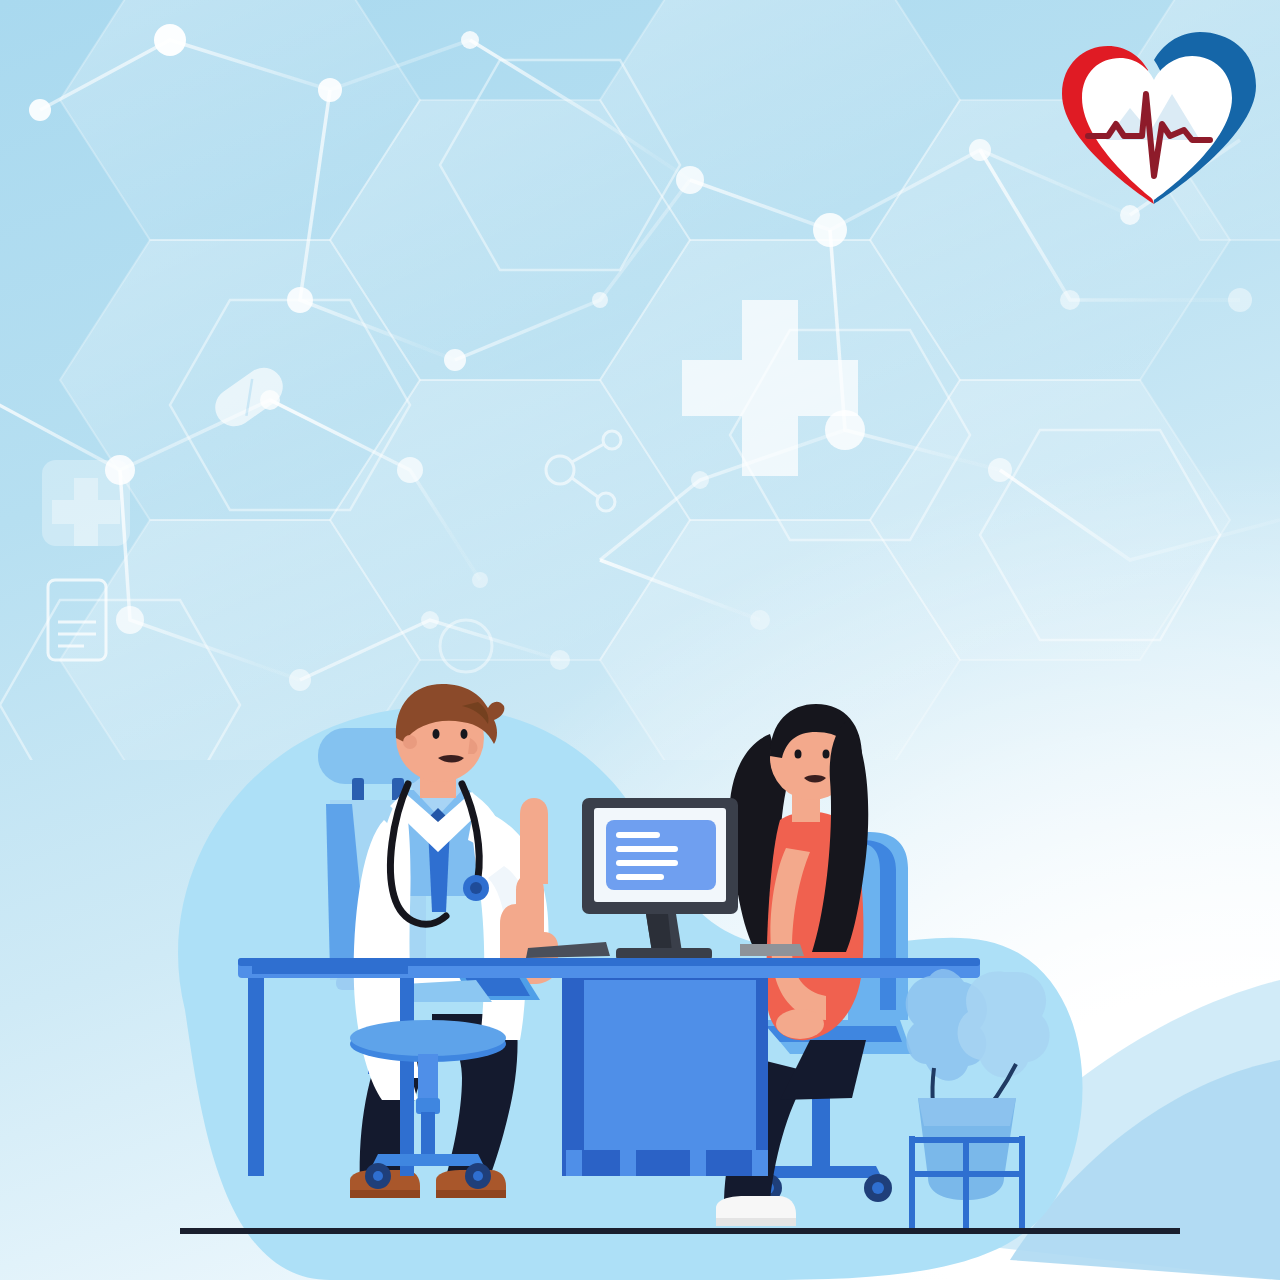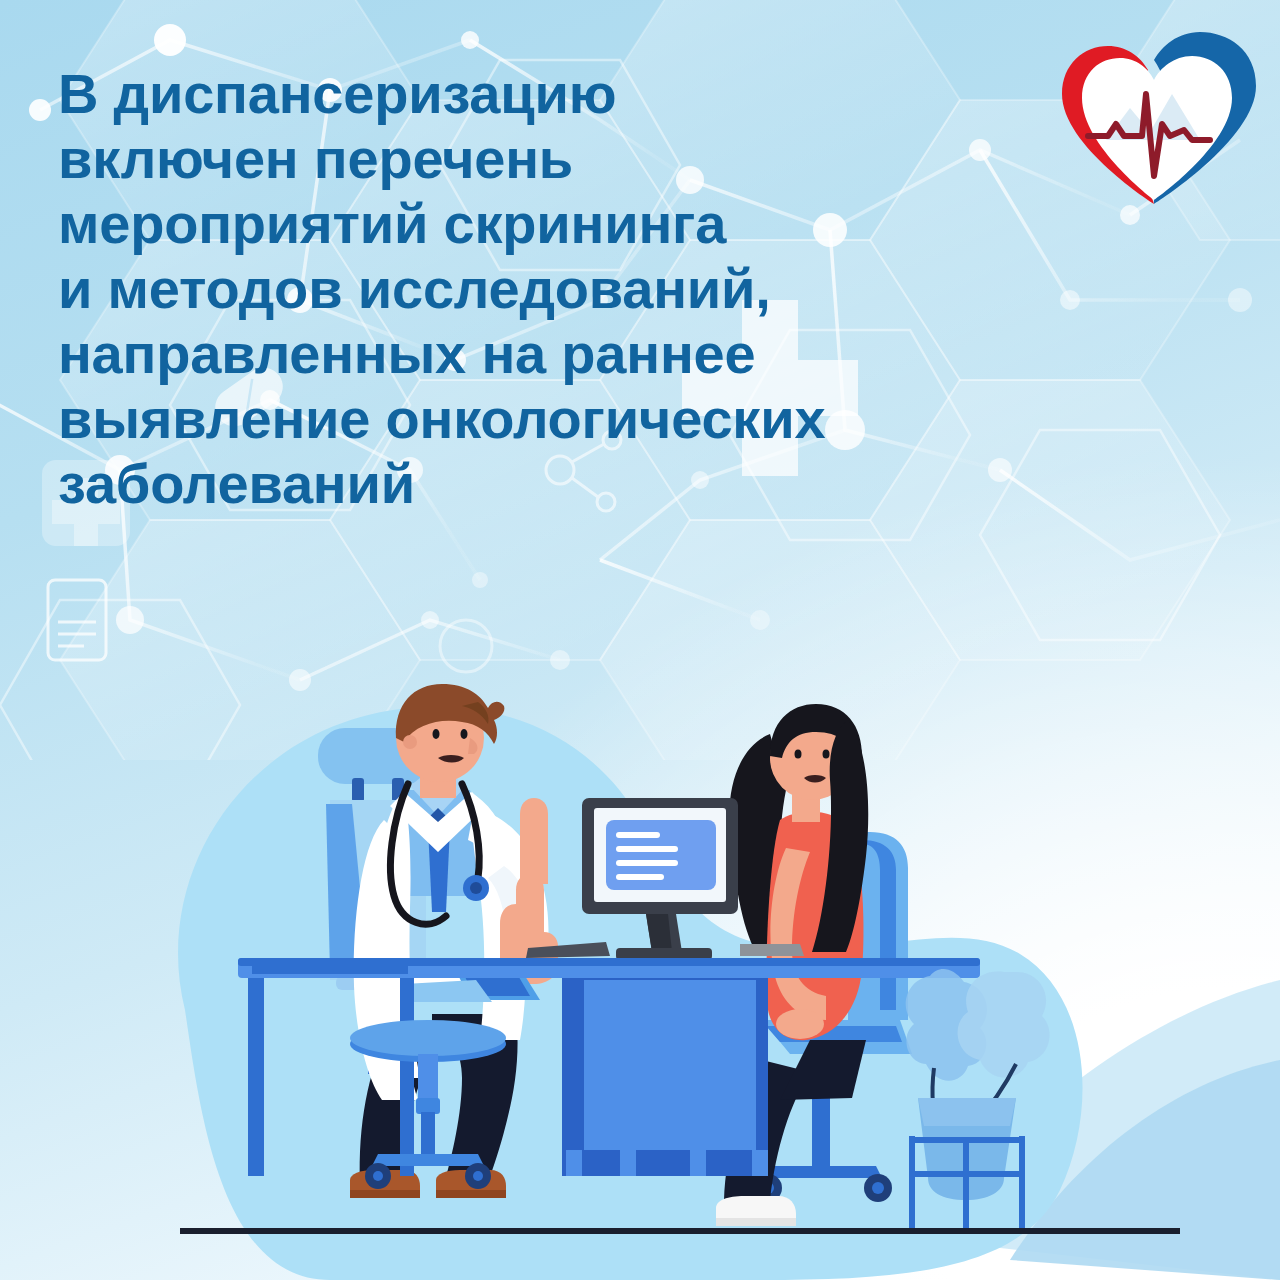--- a/index.html
+++ b/index.html
@@ -160,29 +160,20 @@
         <circle cx="606" cy="502" r="9"></circle>
         <line x1="572" y1="462" x2="604" y2="444"></line>
         <line x1="572" y1="478" x2="598" y2="497"></line>
       </g>
       <g opacity="0.45" stroke="#ffffff" stroke-width="3" fill="none">
         <circle cx="466" cy="646" r="26"></circle>
       </g>
     </g>
   </svg>
 
-  <div class="headline">
-    <span>В диспансеризацию</span>
-    <span>включен перечень</span>
-    <span>мероприятий скрининга</span>
-    <span>и методов исследований,</span>
-    <span>направленных на раннее</span>
-    <span>выявление онкологических</span>
-    <span>заболеваний</span>
-  </div>
 
   <svg class="logo" viewBox="0 0 212 188">
 
     <path d="M104,176 C104,176 206,112 206,58 C206,22 178,4 150,4 C128,4 112,18 104,32 C112,44 118,58 118,74 C118,108 104,136 104,176 Z" fill="#1566a8"></path>
 
     <path d="M104,176 C104,176 12,118 12,66 C12,36 34,18 58,18 C76,18 90,28 98,42 C86,56 80,70 80,86 C80,120 94,142 104,176 Z" fill="#e01b24"></path>
 
     <path d="M104,172 C104,172 32,118 32,70 C32,44 50,30 70,30 C86,30 98,40 104,52 C110,40 124,28 142,28 C164,28 182,44 182,70 C182,118 104,172 104,172 Z" fill="#ffffff"></path>
 
     <path d="M56,112 L80,80 L100,104 L122,66 L150,112 Z" fill="#cfe4f2" opacity="0.75"></path>

